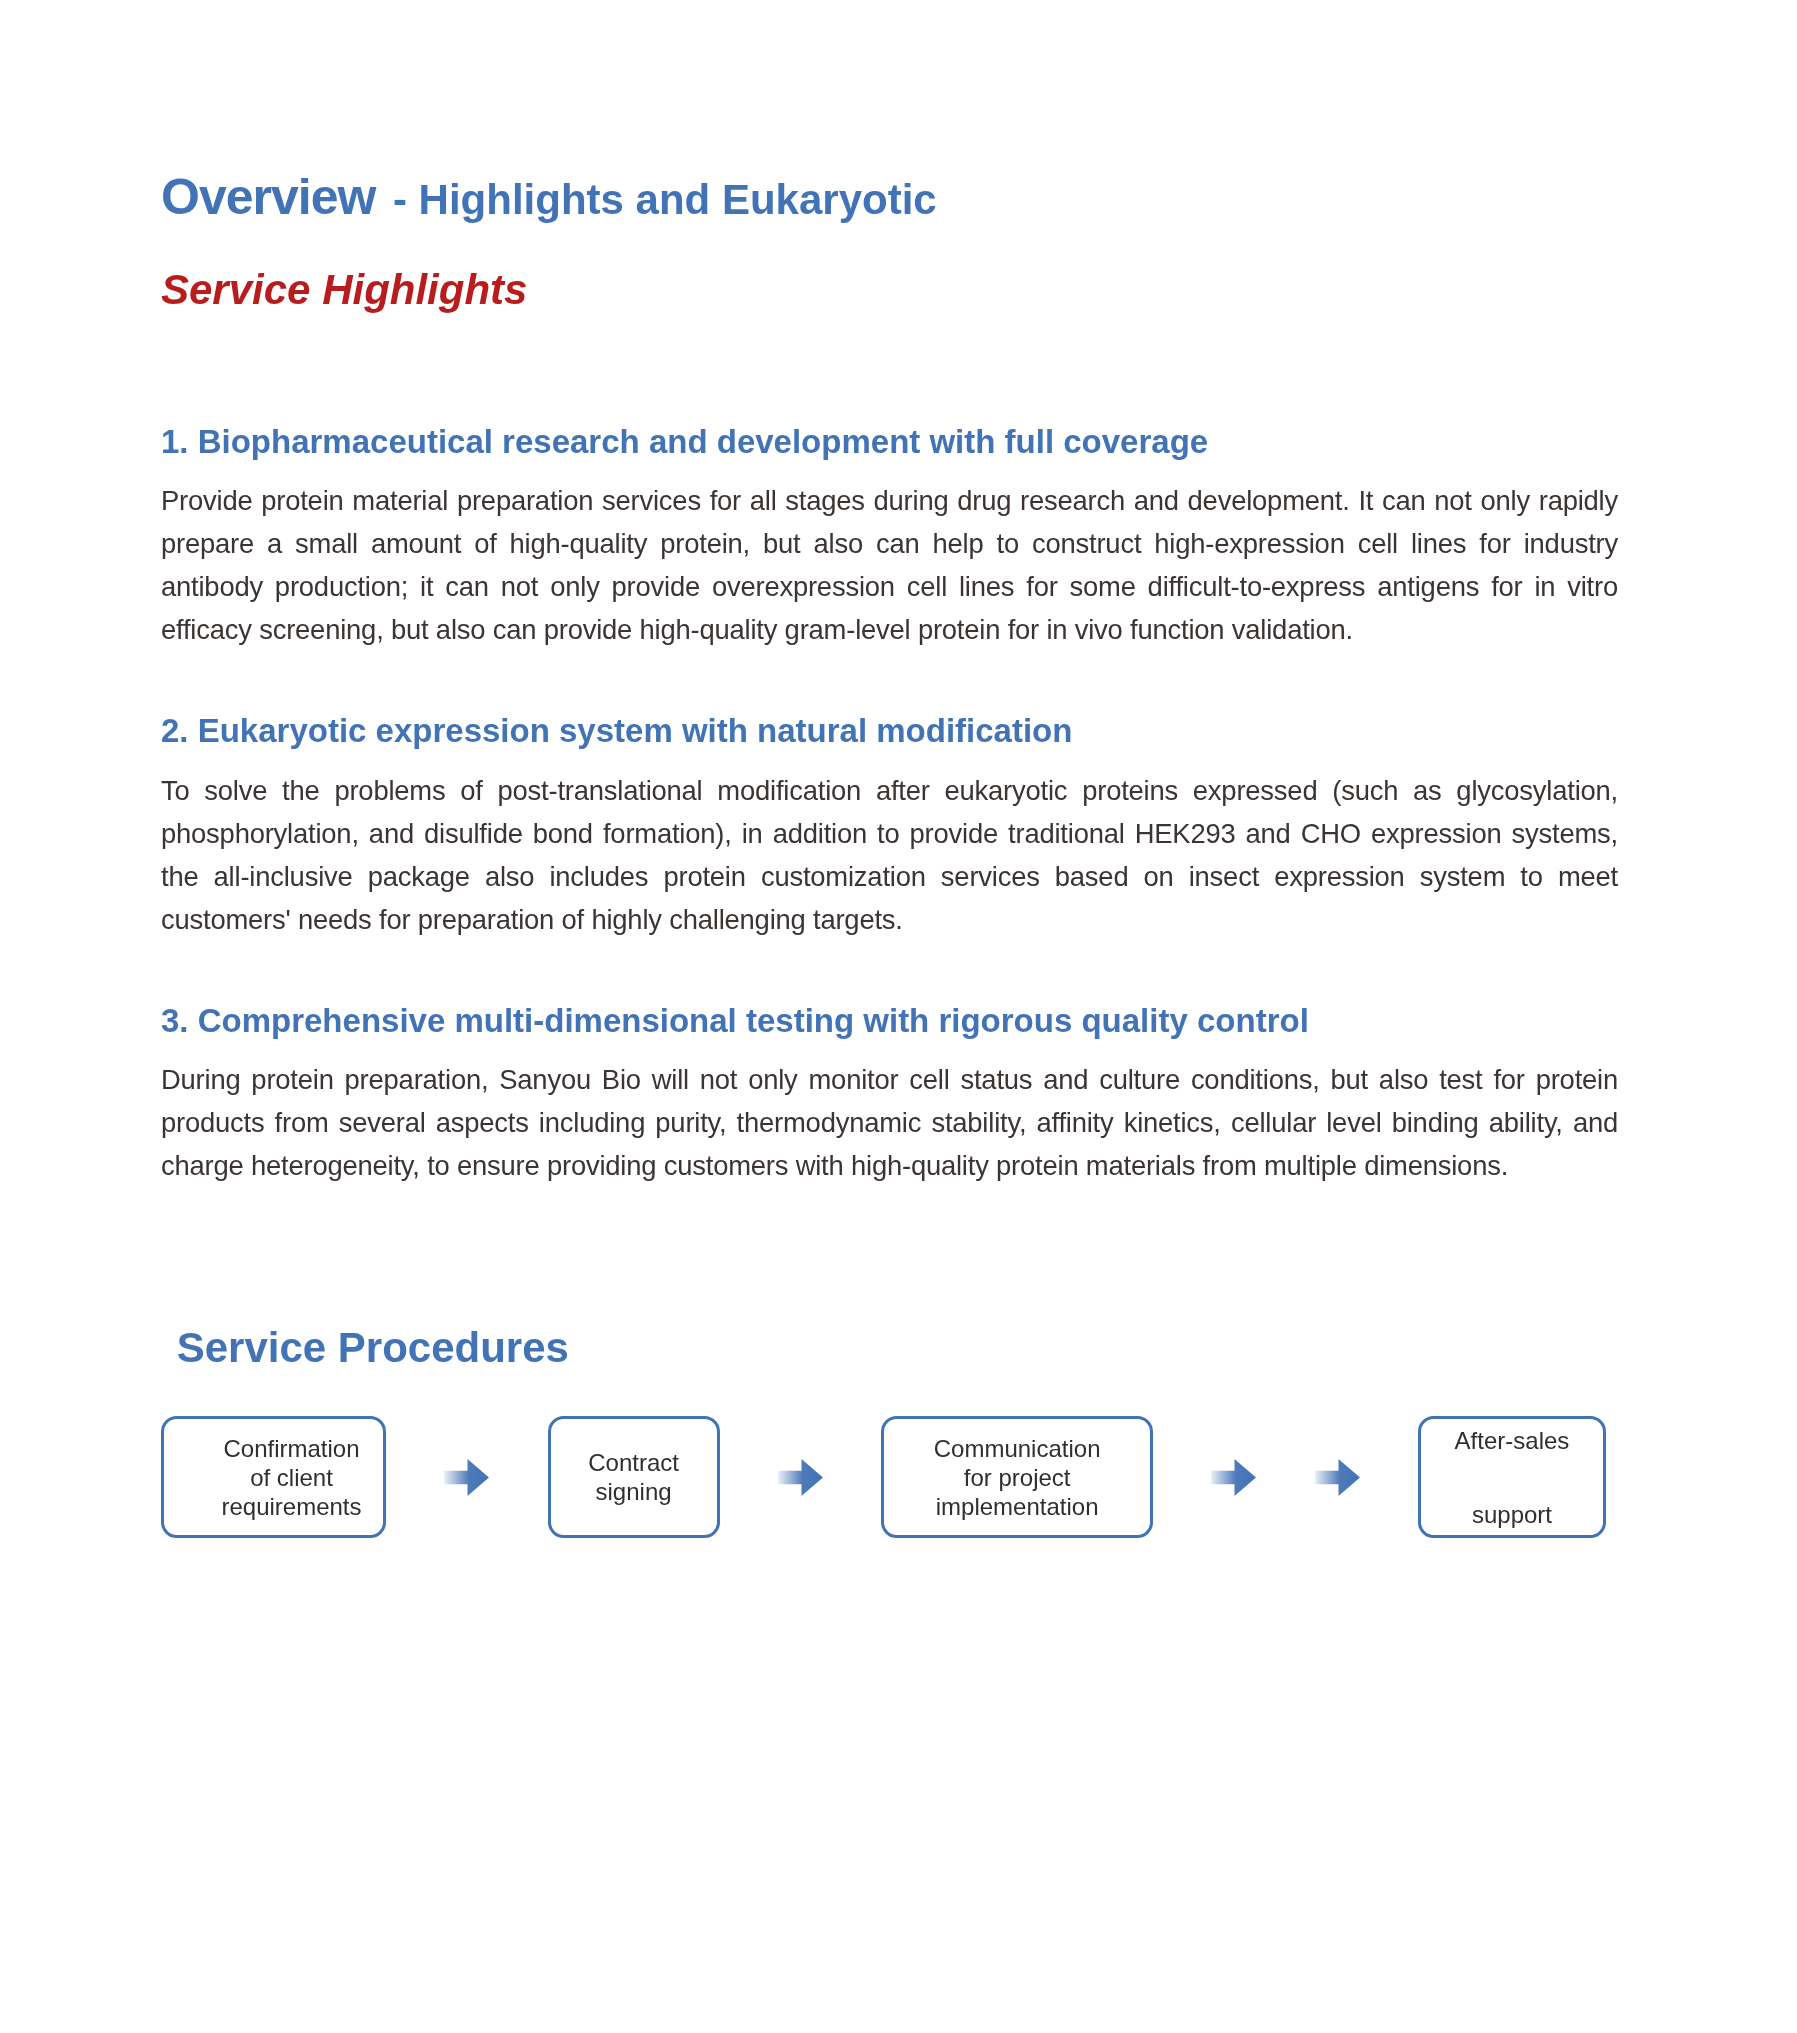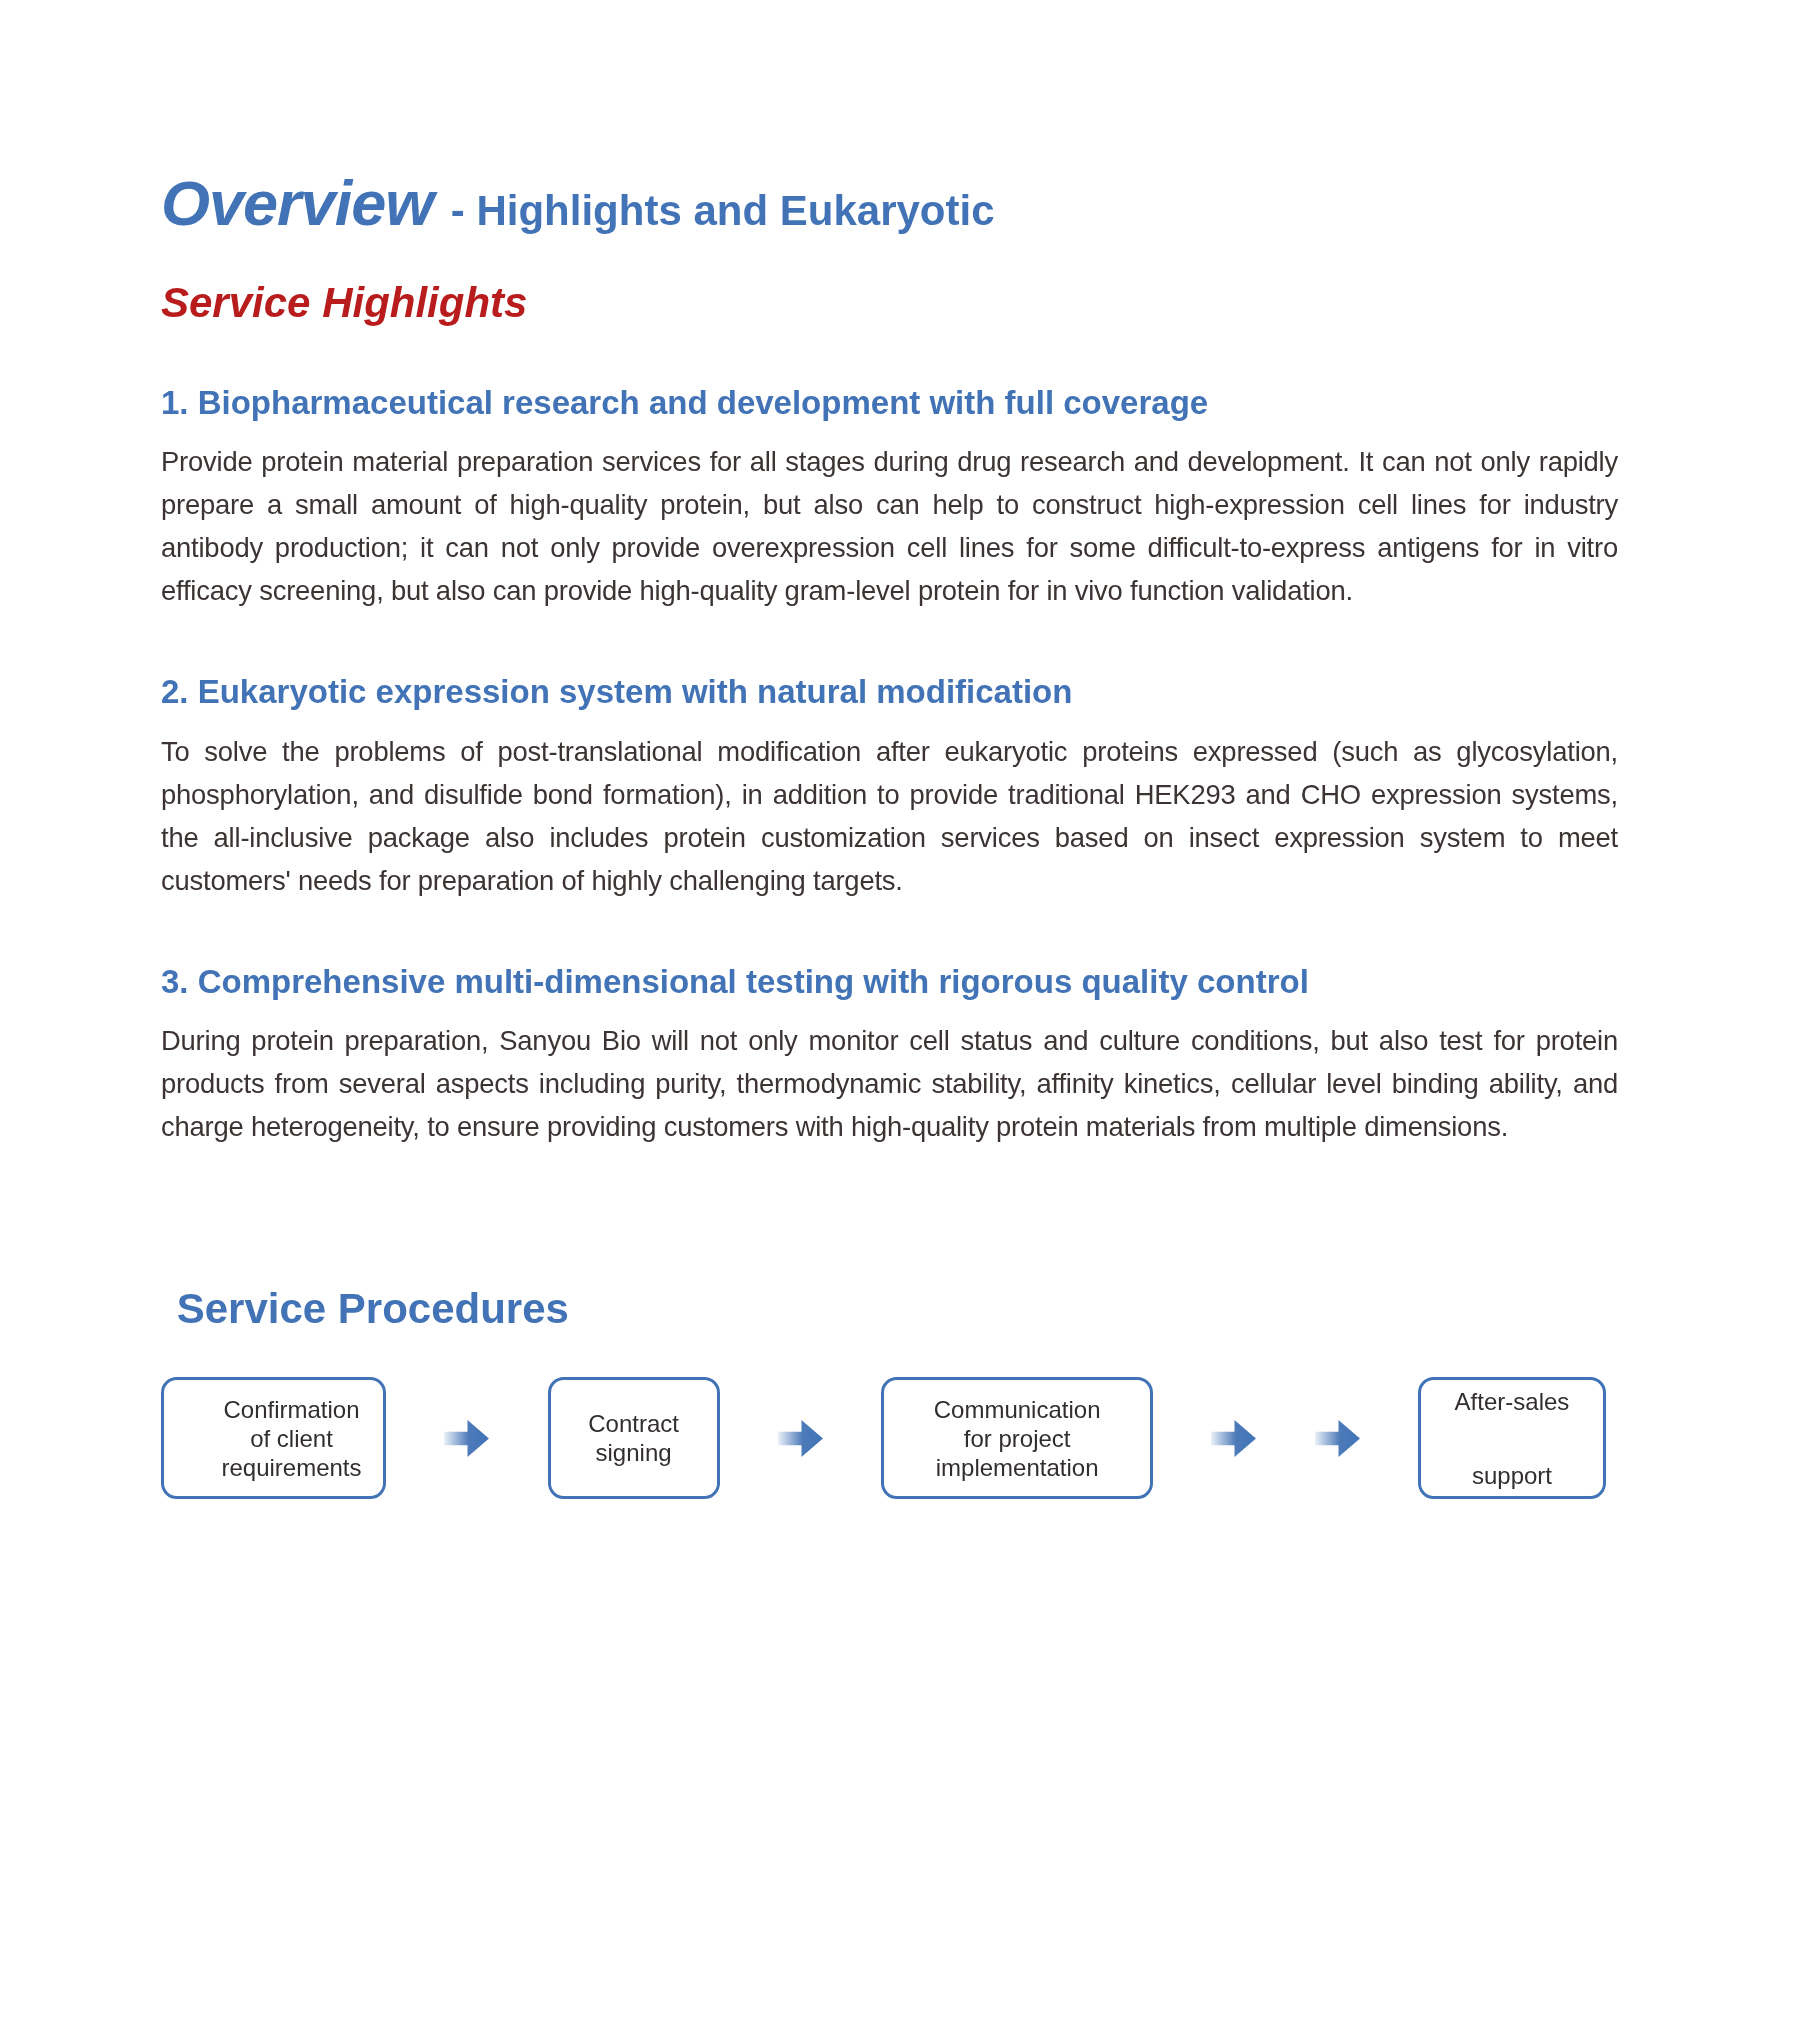--- a/index.html
+++ b/index.html
@@ -19,25 +19,24 @@
   }
   
   .title-row {
     padding-top: 172px;
     display: flex;
     align-items: baseline;
     gap: 17.6px;
     color: #4173b6;
   }
   .title-main {
-    font-size: 63px;
+    font-size: 50px;
     font-weight: 700;
     line-height: 1;
     letter-spacing: -1px;
-    font-style: italic;
   }
   .title-sub {
     font-size: 42px;
     font-weight: 700;
     line-height: 1;
   }
   .h2-blue {
     color: #b91c1c;
     font-size: 42px;
     font-weight: 700;
@@ -45,21 +44,21 @@
     margin-top: 44px;
     font-style: italic;
   }
   
   .hl-heading {
     color: #4173b6;
     font-size: 33px;
     font-weight: 700;
     line-height: 1.2;
   }
-  .hl-heading.first { margin-top: 56px; }
+  .hl-heading.first { margin-top: 108px; }
   .hl-heading.next  { margin-top: 60px; }
   .hl-body {
     margin-top: 17.6px;
     font-size: 27.4px;
     line-height: 43px;
     color: #3b3433;
     text-align: justify;
     letter-spacing: -0.2px;
   }
   

